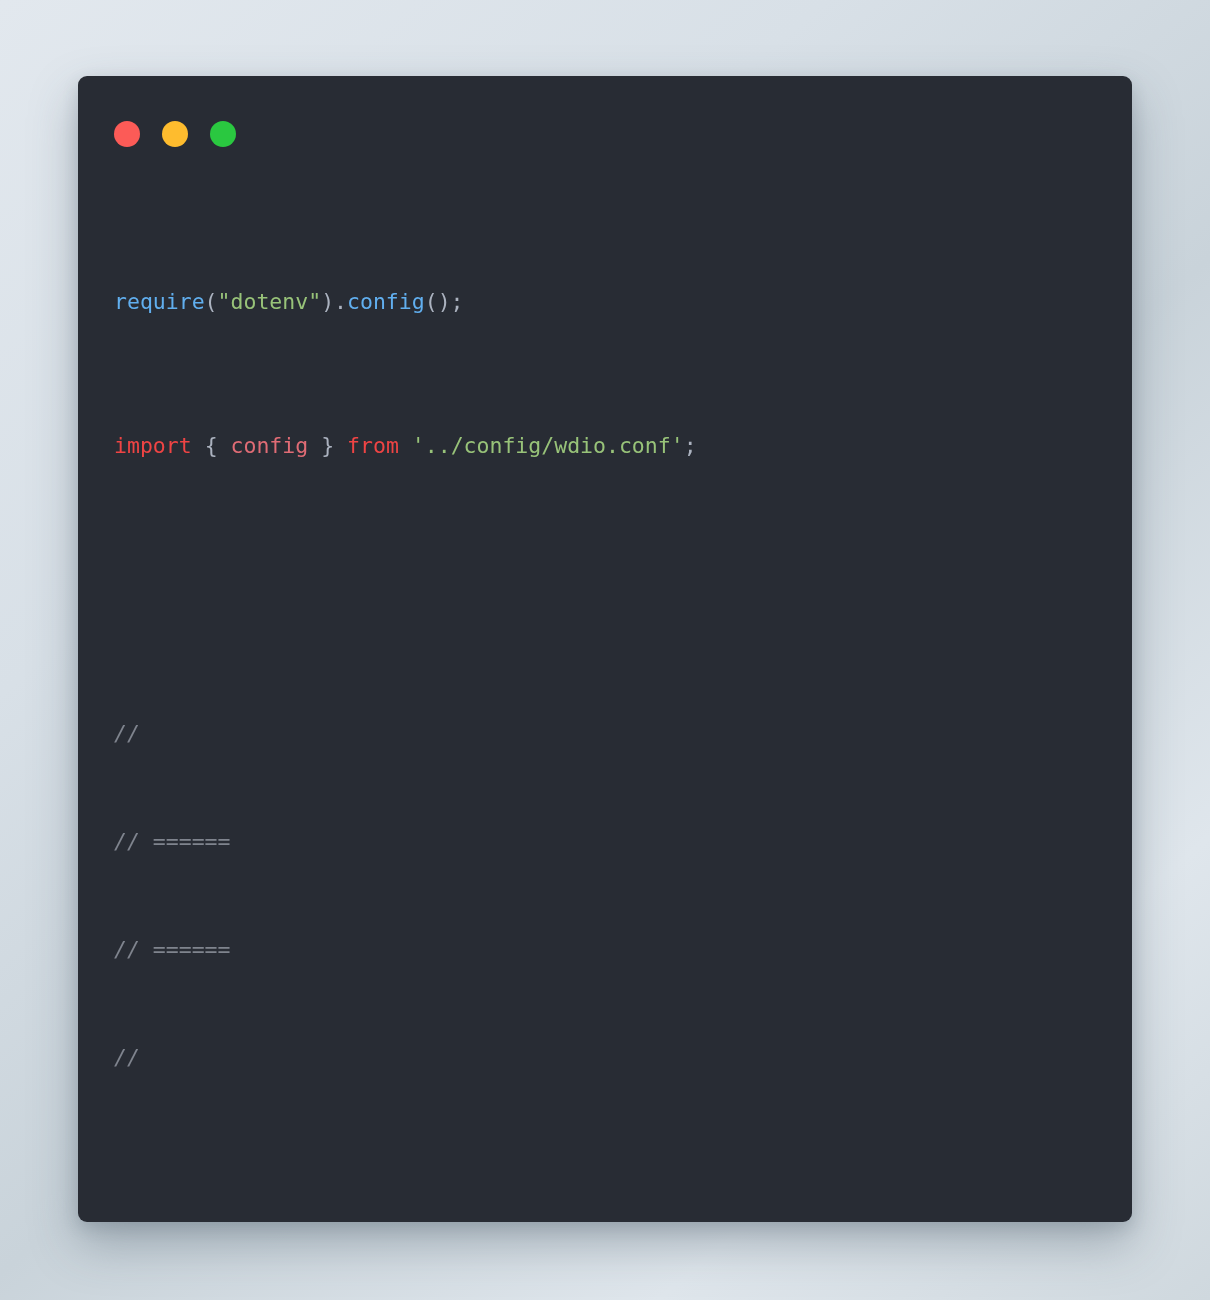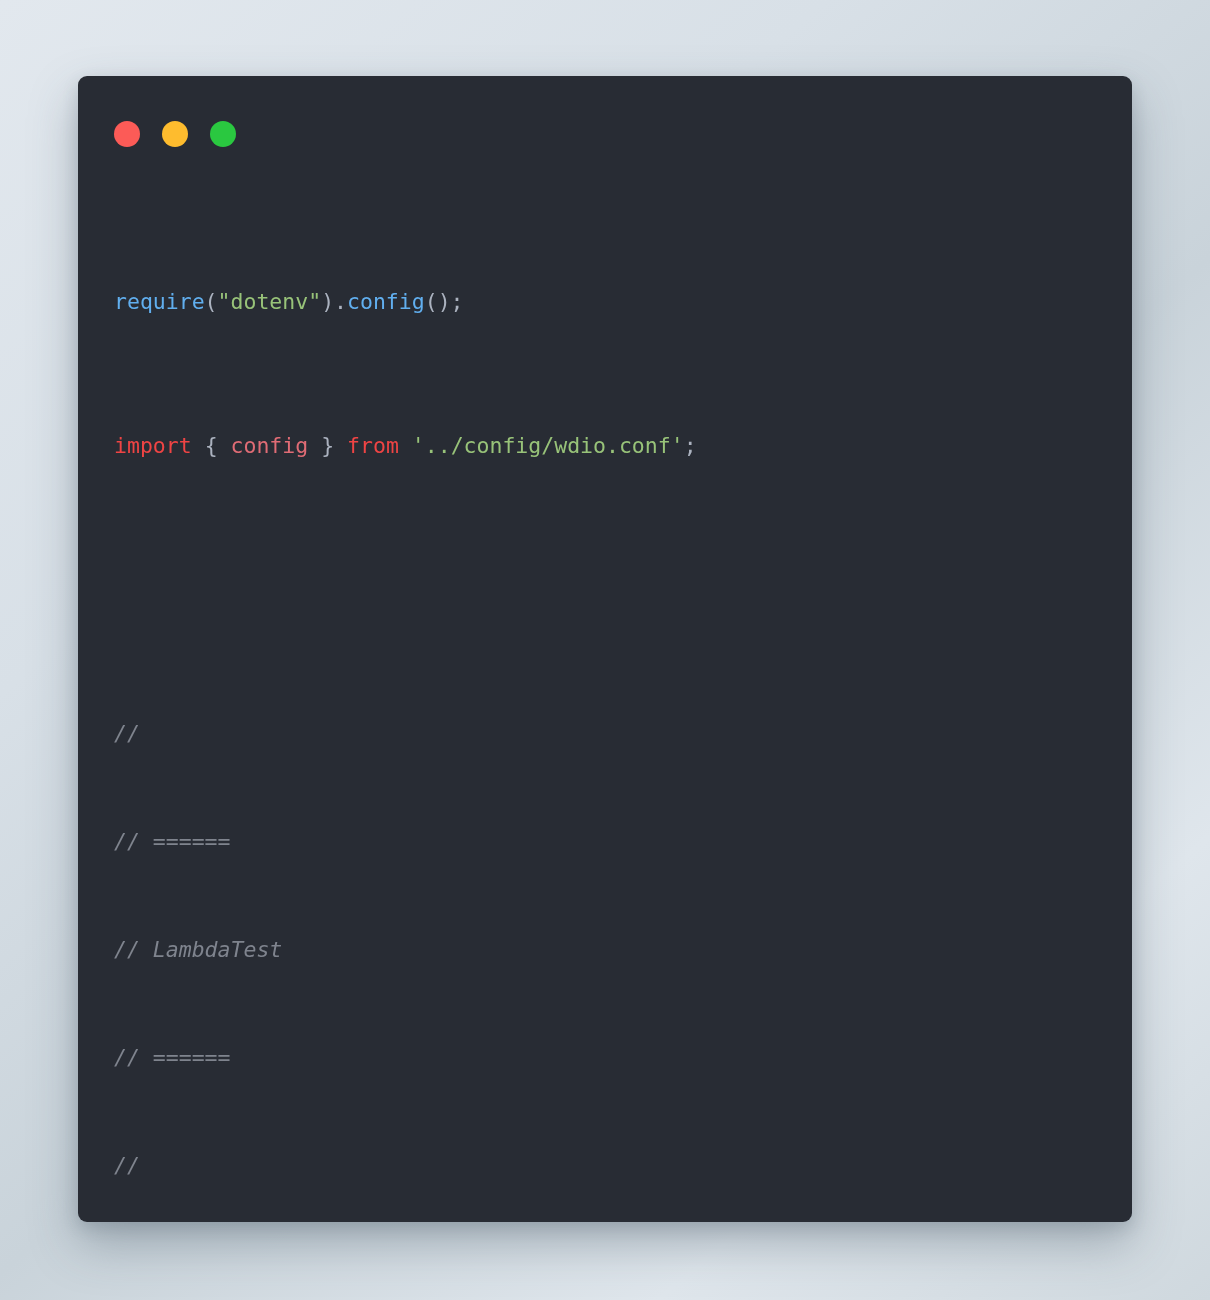--- a/index.html
+++ b/index.html
@@ -89,21 +89,20 @@
   <div id="code">
 
     <span class="ln"><span class="tk-fn">require</span><span class="tk-punc">(</span><span class="tk-str">"dotenv"</span><span class="tk-punc">)</span><span class="tk-punc">.</span><span class="tk-fn">config</span><span class="tk-punc">()</span><span class="tk-punc">;</span></span>
 
     <span class="ln"><span class="tk-kw">import</span><span class="tk-punc"> </span><span class="tk-punc">{</span><span class="tk-punc"> </span><span class="tk-var">config</span><span class="tk-punc"> </span><span class="tk-punc">}</span><span class="tk-punc"> </span><span class="tk-kw">from</span><span class="tk-punc"> </span><span class="tk-str">'../config/wdio.conf'</span><span class="tk-punc">;</span></span>
 
     <span class="ln"> </span>
 
     <span class="ln tk-comment">//</span>
     <span class="ln tk-comment">// ======</span>
-    <span class="ln tk-comment">// LambdaTest</span>
     <span class="ln tk-comment">// ======</span>
     <span class="ln tk-comment">//</span>
 
     
 
     
 
     
 
     

